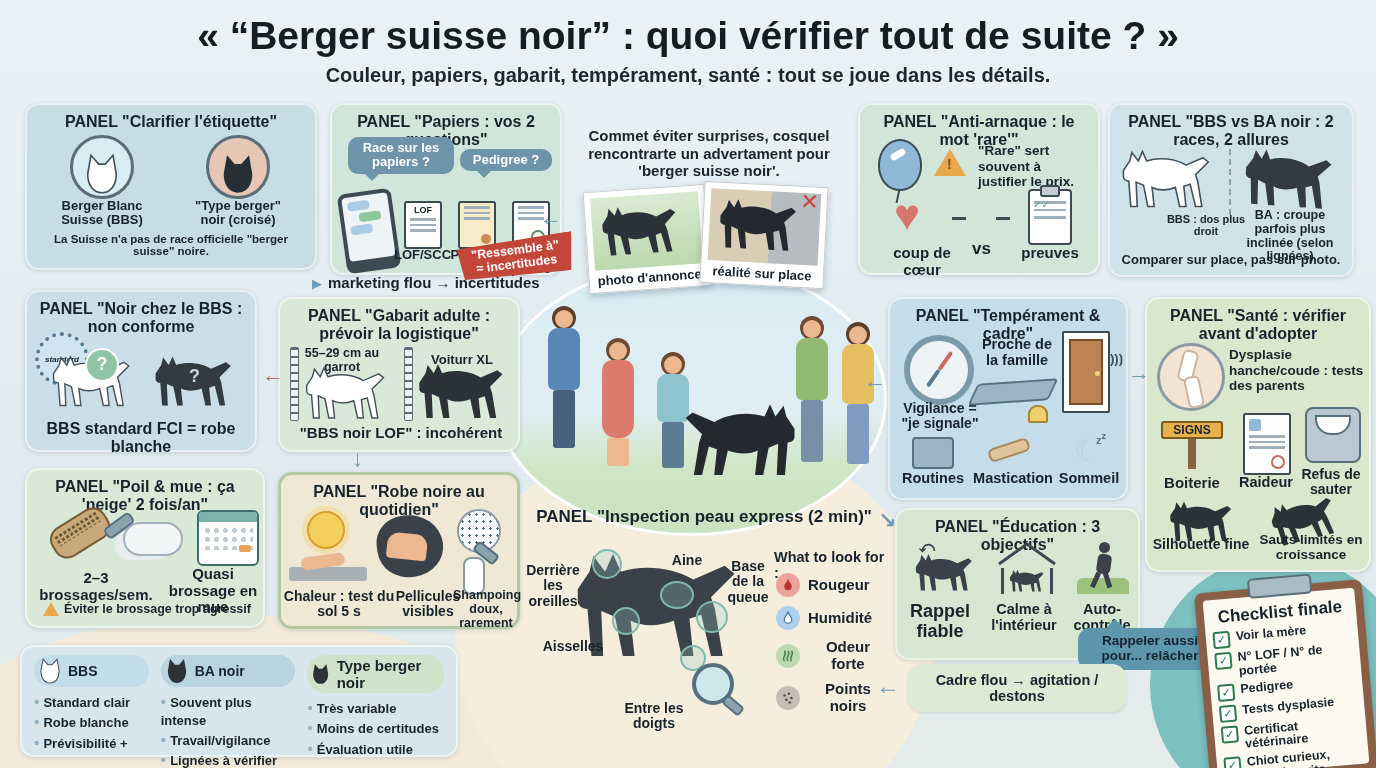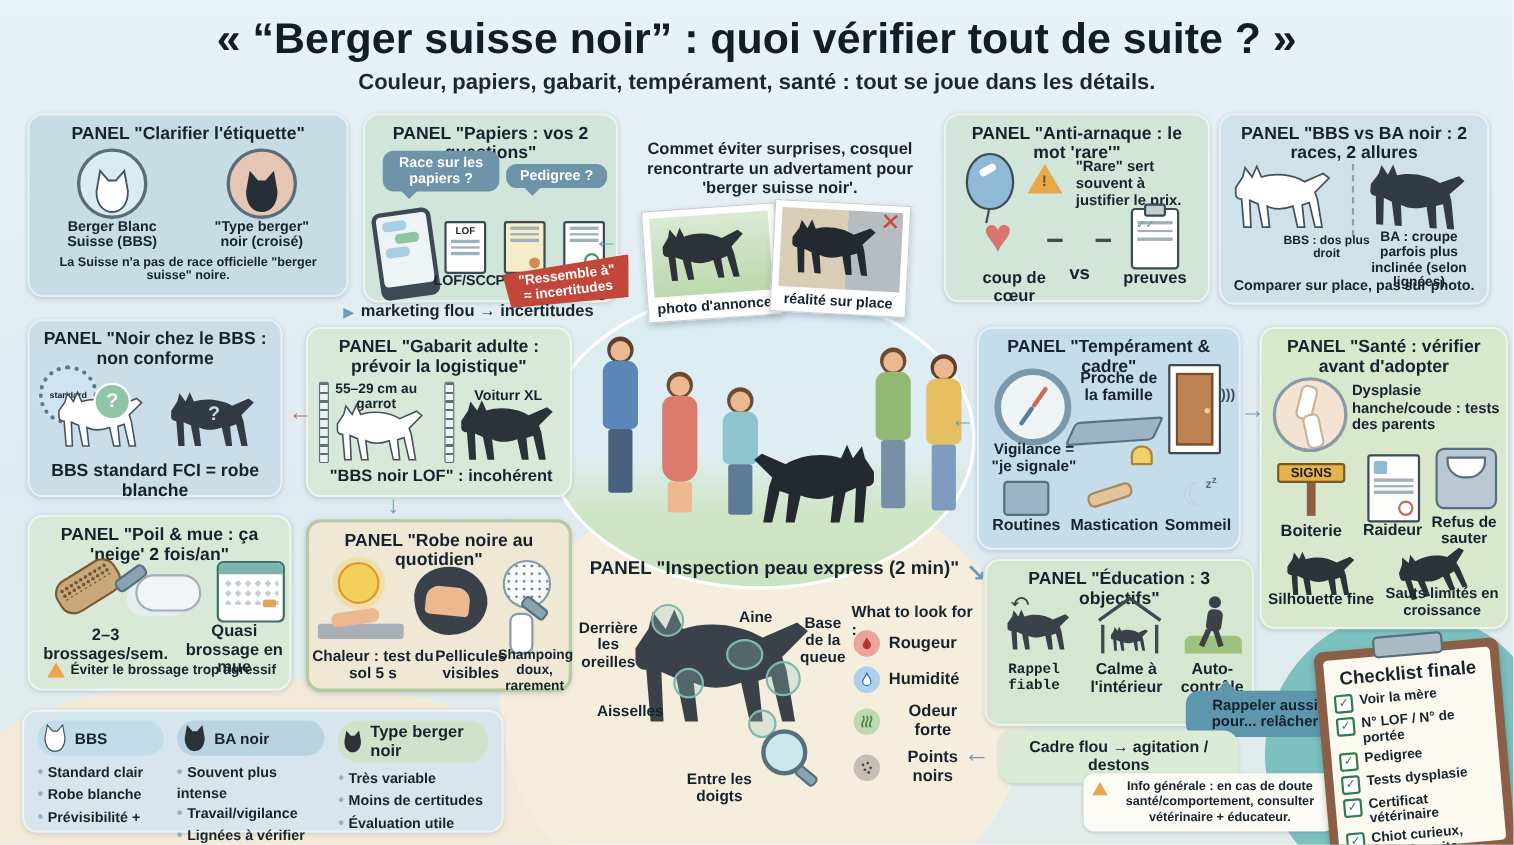--- a/index.html
+++ b/index.html
@@ -223,21 +223,21 @@
       <use href="#sym-dog-side" fill="#323a42"></use>
     </svg>
     <div class="lbl" style="position:absolute;left:8px;top:108px;width:104px;font-size:11px;margin-left:36px;">BBS : dos plus droit</div>
     <div class="lbl" style="position:absolute;left:124px;top:104px;width:112px;font-size:12.5px;">BA : croupe parfois plus inclinée (selon lignées)</div>
     <div class="lbl" style="position:absolute;left:10px;top:148px;width:222px;font-size:13px;">Comparer sur place, pas sur photo.</div>
   </div>
 
   <div class="panel" style="left:25px;top:290px;width:232px;height:162px;background:#c9dee8;">
     <div class="ptitle">PANEL "Noir chez le BBS : non conforme</div>
     <div style="position:absolute;left:8px;top:40px;width:46px;height:46px;border-radius:50%;background:#cfe4f0;border:4px dotted #5a7c93;display:flex;align-items:center;justify-content:center;">
-      <span style="font-size:8px;font-weight:800;">standard</span>
+      <span style="font-size:8px;font-weight:800;font-style:italic;">standard</span>
     </div>
     <svg width="94" height="56" viewBox="0 0 100 58" style="position:absolute;left:20px;top:62px;">
       <use href="#sym-dog-side" fill="#ffffff" stroke="#43525c" stroke-width="1.5"></use>
     </svg>
     <div style="position:absolute;left:58px;top:56px;width:30px;height:30px;border-radius:50%;background:#8fc4a4;border:2px solid #fff;color:#fff;font-weight:800;font-size:18px;text-align:center;line-height:28px;">?</div>
     <svg width="94" height="56" viewBox="0 0 100 58" style="position:absolute;left:122px;top:62px;">
       <use href="#sym-dog-side" fill="#323a42"></use>
     </svg>
     <span style="position:absolute;left:162px;top:74px;color:#cfd8de;font-weight:800;font-size:18px;">?</span>
     <div class="lbl" style="position:absolute;left:6px;top:128px;width:216px;font-size:16px;">BBS standard FCI = robe blanche</div>
@@ -438,21 +438,21 @@
           <use href="#sym-dog-side" fill="#3a4149"></use>
         </svg>
     </div>
     <div style="position:absolute;left:180px;top:32px;width:52px;height:52px;">
       <span style="position:absolute;left:0;bottom:0;width:52px;height:16px;background:#9cc27e;border-radius:6px 6px 0 0;"></span>
       <span style="position:absolute;left:22px;top:0;width:11px;height:11px;border-radius:50%;background:#3a4149;"></span>
       <span style="position:absolute;left:20px;top:12px;width:14px;height:20px;background:#3a4149;border-radius:5px;transform:rotate(8deg);"></span>
       <span style="position:absolute;left:16px;top:30px;width:5px;height:16px;background:#3a4149;transform:rotate(24deg);"></span>
       <span style="position:absolute;left:28px;top:30px;width:5px;height:16px;background:#3a4149;transform:rotate(-18deg);"></span>
     </div>
-    <div class="lbl" style="position:absolute;left:10px;top:92px;width:66px;font-size:13px;font-family:Liberation Mono, monospace;">Rappel fiable</div>
+    <div class="lbl" style="position:absolute;left:10px;top:92px;width:66px;font-size:18px;">Rappel fiable</div>
     <div class="lbl" style="position:absolute;left:86px;top:92px;width:82px;font-size:14.5px;">Calme à l'intérieur</div>
     <div class="lbl" style="position:absolute;left:170px;top:92px;width:70px;font-size:14.5px;">Auto-contrôle dehors</div>
   </div>
 
   <div style="position:absolute;left:1078px;top:628px;width:128px;background:#5e97ad;border-radius:12px;padding:6px 8px;">
     <span style="color:#13242e;font-weight:800;font-size:13.5px;line-height:1.1;display:block;text-align:center;">Rappeler aussi pour... relâcher</span>
     <span style="position:absolute;top:-9px;left:28px;border:9px solid transparent;border-bottom-color:#5e97ad;border-top:0;"></span>
   </div>
 
   <span class="arrow" style="left:876px;top:672px;font-size:24px;">←</span>
@@ -497,24 +497,20 @@
         </div>
         <ul class="bullets">
           <li>Très variable</li>
           <li>Moins de certitudes</li>
           <li>Évaluation utile</li>
         </ul>
       </div>
     </div>
   </div>
 
-  <div style="position:absolute;left:985px;top:703px;width:212px;background:#fdfbf5;border-radius:10px;padding:6px 8px;box-shadow:0 1px 3px rgba(40,70,90,.2);display:flex;gap:6px;">
-    <span class="tri" style="border-left-width:7px;border-right-width:7px;border-bottom:12px solid #e8a74b;margin-top:2px;flex:0 0 auto;"></span>
-    <span style="font-weight:800;font-size:11.5px;line-height:1.2;text-align:center;">Info générale : en cas de doute santé/comportement, consulter vétérinaire + éducateur.</span>
-  </div>
 
   <div style="position:absolute;left:1202px;top:586px;width:168px;height:192px;background:#8a5f45;border-radius:8px;transform:rotate(-5deg);padding:8px;box-sizing:border-box;box-shadow:0 3px 6px rgba(20,40,50,.3);">
     <div style="position:absolute;left:54px;top:-10px;width:60px;height:16px;background:#a9bcc6;border:2px solid #5a6d79;border-radius:5px;"></div>
     <div style="background:#fcf9f1;border-radius:4px;height:100%;box-sizing:border-box;padding:8px 7px 4px;">
       <div style="font-weight:800;font-size:17px;text-align:center;margin-bottom:2px;">Checklist finale</div>
       <div class="cl-item">
           <span class="check">✓</span>
           <span>Voir la mère</span>
         </div>
       <div class="cl-item">

